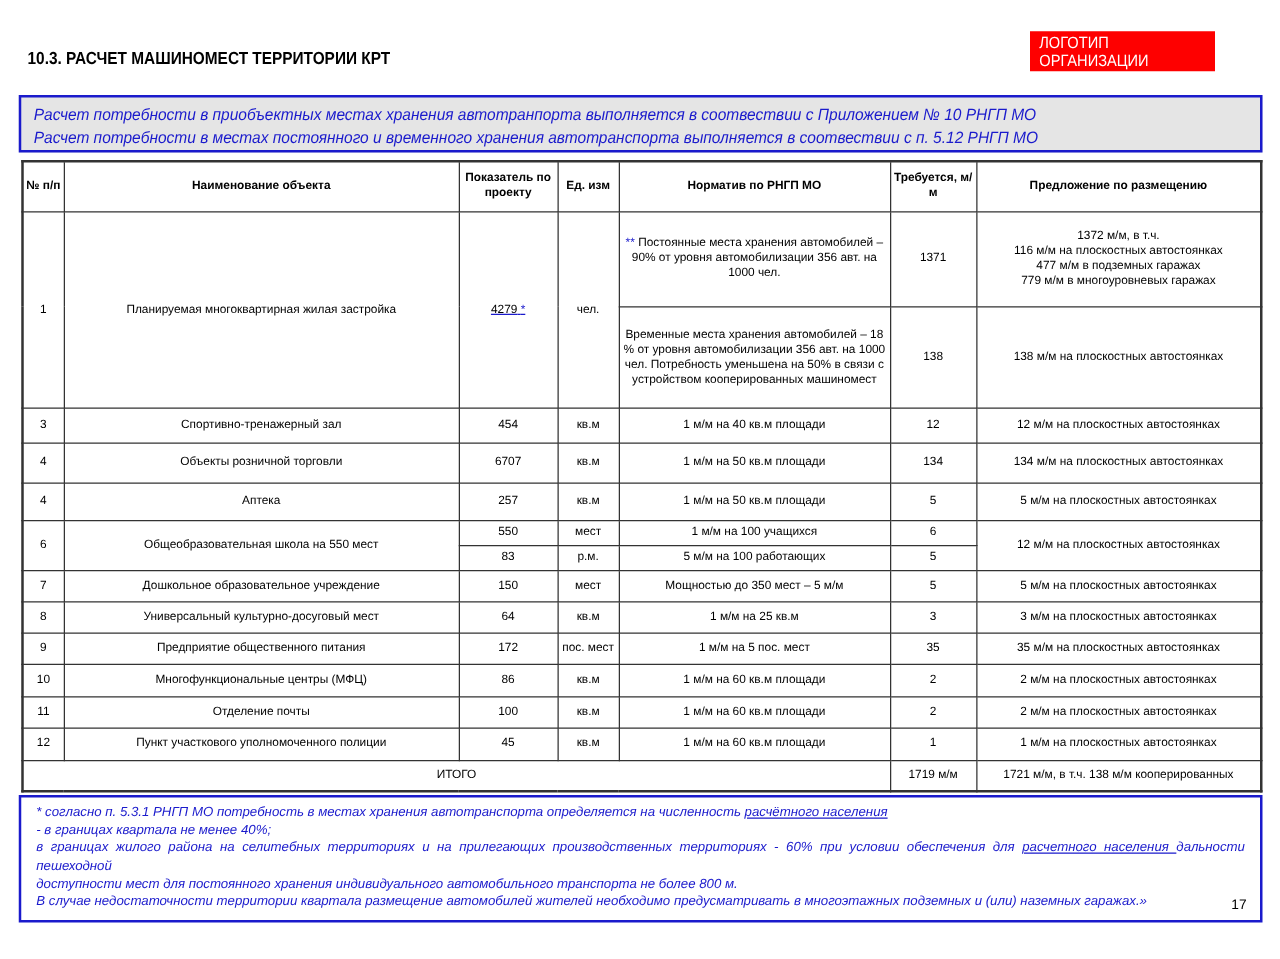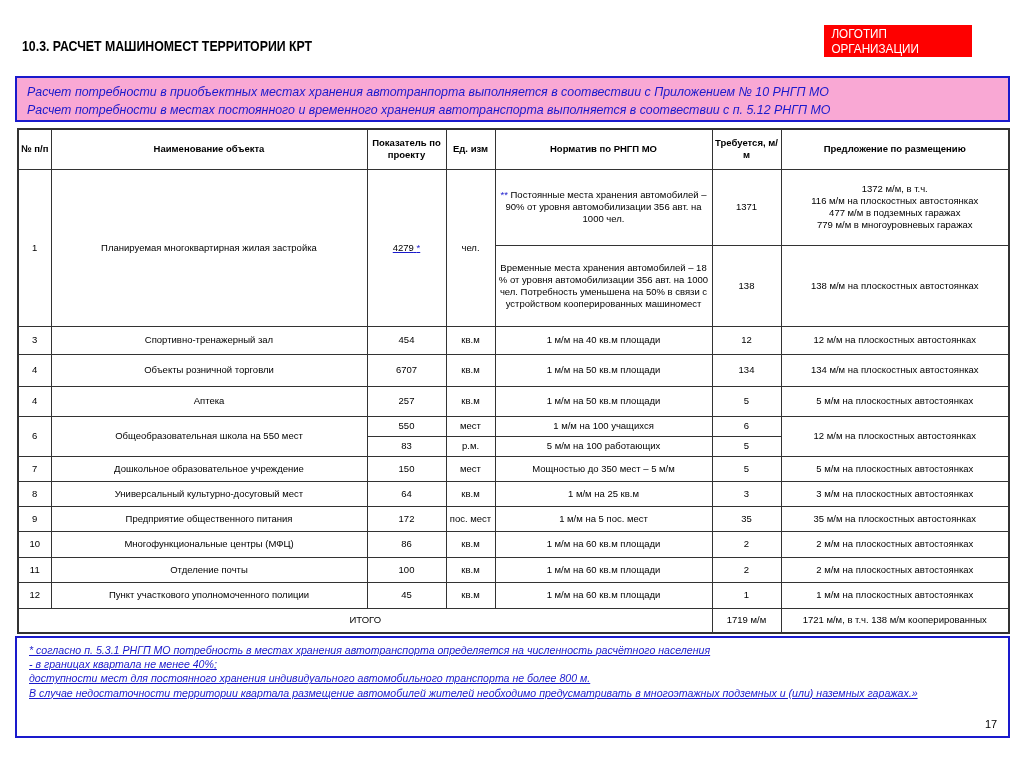--- a/index.html
+++ b/index.html
@@ -13,21 +13,21 @@
   }
   .logo-box {
     position: absolute; left: 824px; top: 25px; width: 148px; height: 32px;
     background: #fe0000; color: #fff; font-size: 13px;
     display: flex; align-items: center; justify-content: center;
   }
   .logo-box span { transform: scaleX(0.9); display: inline-block; }
 
   .info-box {
     position: absolute; left: 15px; top: 76px; width: 995px; height: 46px;
-    border: 2px solid #1a1acc; background: #f9a8d4;
+    border: 2px solid #1a1acc; background: #e5e5e5;
     padding: 5px 10px; color: #1a1acc; font-style: italic; font-size: 13.2px; line-height: 18px;
   }
   .info-box div { white-space: nowrap; transform: scaleX(0.94); transform-origin: left center; }
 
   table.main {
     position: absolute; left: 17px; top: 128px; width: 991px;
     border-collapse: collapse; table-layout: fixed;
     font-size: 9.5px; line-height: 12px;
     border: 2px solid #333;
   }
@@ -36,21 +36,21 @@
     overflow: hidden;
   }
   table.main th { font-weight: bold; font-size: 9.5px; }
   td.name { text-align: left; padding-left: 12px; }
   .ast { color: #1a1acc; }
   .u-blue { text-decoration: underline; text-decoration-color: #1a1acc; }
 
   .notes-box {
     position: absolute; left: 15px; top: 636px; width: 995px; height: 102px;
     border: 2px solid #1a1acc; padding: 5px 12px;
-    color: #1a1acc; font-style: italic; font-size: 10.6px; line-height: 14.2px; text-decoration: underline;
+    color: #1a1acc; font-style: italic; font-size: 10.6px; line-height: 14.2px;
   }
   .notes-box .line { white-space: nowrap; }
   .notes-box .just { text-align: justify; text-align-last: justify; white-space: normal; }
   .notes-box .ul { text-decoration: underline; }
 
   .page-number {
     position: absolute; left: 985px; top: 718px; font-size: 11px; color: #000;
   }
 </style>
 </head>
@@ -220,17 +220,20 @@
       <td>1721 м/м, в т.ч. 138 м/м кооперированных</td>
     </tr>
   </tbody>
 </table>
 
 <div class="notes-box">
   <div class="line">
     <span>* согласно п. 5.3.1 РНГП МО потребность в местах хранения автотранспорта определяется на численность </span><span class="ul">расчётного населения</span>
   </div>
   <div class="line">- в границах квартала не менее 40%;</div>
+  <div class="just">
+    <span>в границах жилого района на селитебных территориях и на прилегающих производственных территориях - 60% при условии обеспечения для </span><span class="ul">расчетного населения </span><span>дальности пешеходной</span>
+  </div>
   <div class="line">доступности мест для постоянного хранения индивидуального автомобильного транспорта не более 800 м.</div>
   <div class="line">В случае недостаточности территории квартала размещение автомобилей жителей необходимо предусматривать в многоэтажных подземных и (или) наземных гаражах.»</div>
 </div>
 
 <div class="page-number">17</div>
 
 </body></html>

